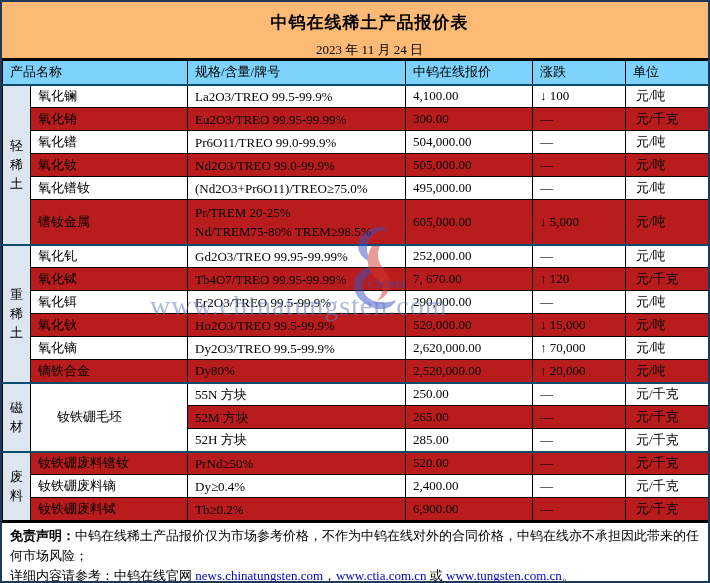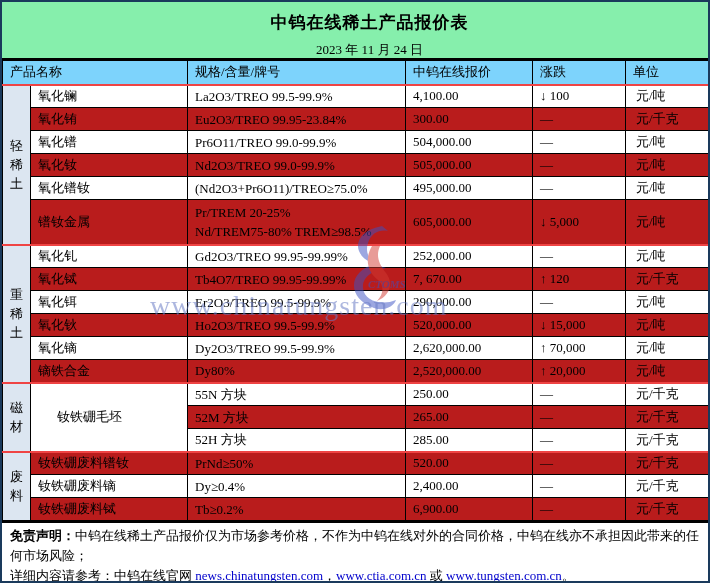--- a/index.html
+++ b/index.html
@@ -2,31 +2,31 @@
 <html><head>
 <meta charset="utf-8">
 <style>
   * { margin:0; padding:0; box-sizing:border-box; }
   body { width:710px; font-family:"Liberation Serif","DejaVu Serif",serif; background:#fff; }
   .page {
     position:relative; width:710px; height:583px;
     border:2px solid #1a3a5c; background:#fff; overflow:hidden;
   }
   
-  .title-block { background:#86efac; height:58px; text-align:center; border-bottom:2px solid #000;padding-left:29px; }
+  .title-block { background:#fdba74; height:58px; text-align:center; border-bottom:2px solid #000;padding-left:29px; }
   .title-block .main-title { font-size:17px; font-weight:bold; color:#000; padding-top:9px; letter-spacing:1px; }
   .title-block .date-line { font-size:13px; color:#000; padding-top:7px; }
   
   table { border-collapse:collapse; table-layout:fixed; width:706px; }
   th, td { border:1px solid #000; font-size:13px; color:#000; overflow:hidden; }
   th { height:24px; text-align:left; padding-left:7px; font-weight:normal; background:#7dd3fc; white-space:nowrap; }
   td { height:23px; padding-left:7px; white-space:nowrap; vertical-align:middle; }
   tr.band td { background:#b91c1c; }
   tr.plain td { background:#ffffff; }
-  tr.group-start td { border-top:2px solid #ef4444; }
+  tr.group-start td { border-top:2px solid #0c4a6e; }
   tr.tall td { height:45px; }
   td.group-cell {
     background:#dce6f1 !important; text-align:center; padding:0;
     white-space:pre-line; line-height:19px; font-size:13px;
   }
   td.merged-product { background:#ffffff !important;padding-left:26px; }
   td.spec-cell { white-space:pre-line; line-height:19px; }
   td.unit-cell { padding-left:10px; }
   
   .footer { border-top:2px solid #000; background:#fff; padding:3px 8px 0 8px; font-size:13px; line-height:20px; color:#000; }
@@ -74,21 +74,21 @@
 稀
 土</td>
           <td>氧化镧</td>
           <td class="spec-cell">La2O3/TREO 99.5-99.9%</td>
           <td class="price-cell">4,100.00</td>
           <td class="change-cell">↓ 100</td>
           <td class="unit-cell">元/吨</td>
         </tr>
         <tr class="band">
           <td>氧化铕</td>
-          <td class="spec-cell">Eu2O3/TREO 99.95-23.84%</td>
+          <td class="spec-cell">Eu2O3/TREO 99.95-99.99%</td>
           <td class="price-cell">300.00</td>
           <td class="change-cell">—</td>
           <td class="unit-cell">元/千克</td>
         </tr>
         <tr class="plain">
           <td>氧化镨</td>
           <td class="spec-cell">Pr6O11/TREO 99.0-99.9%</td>
           <td class="price-cell">504,000.00</td>
           <td class="change-cell">—</td>
           <td class="unit-cell">元/吨</td>

